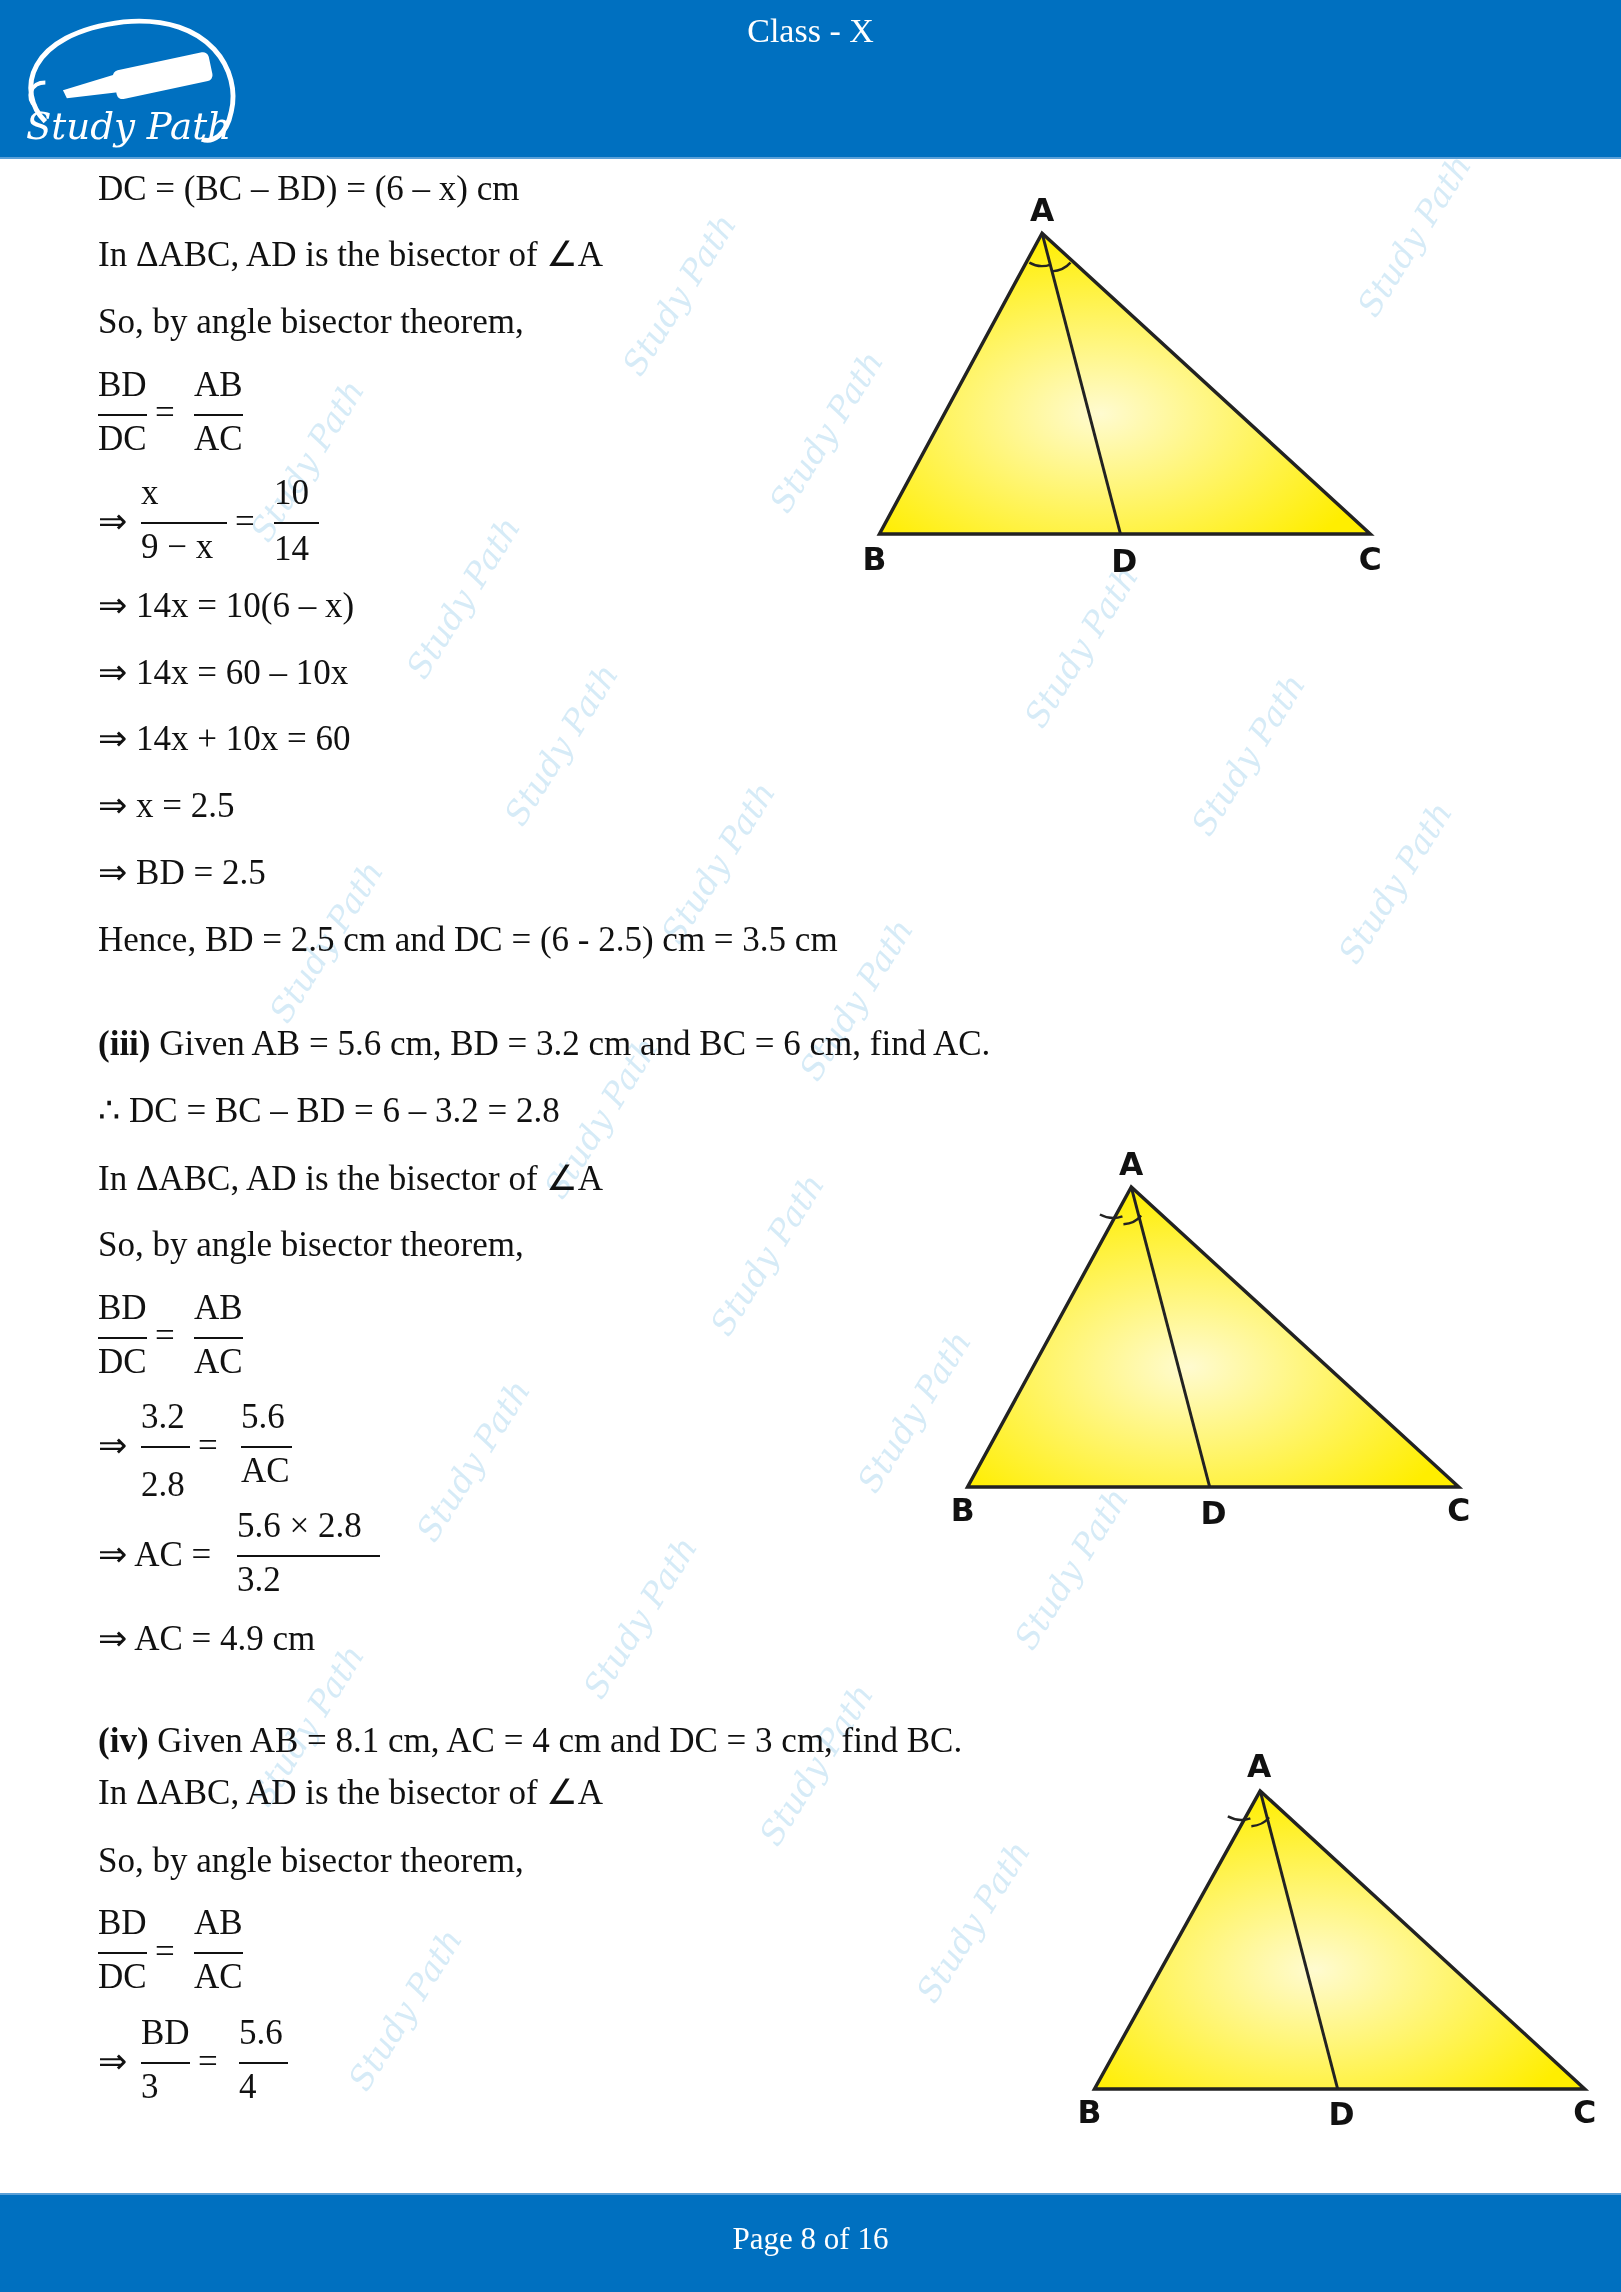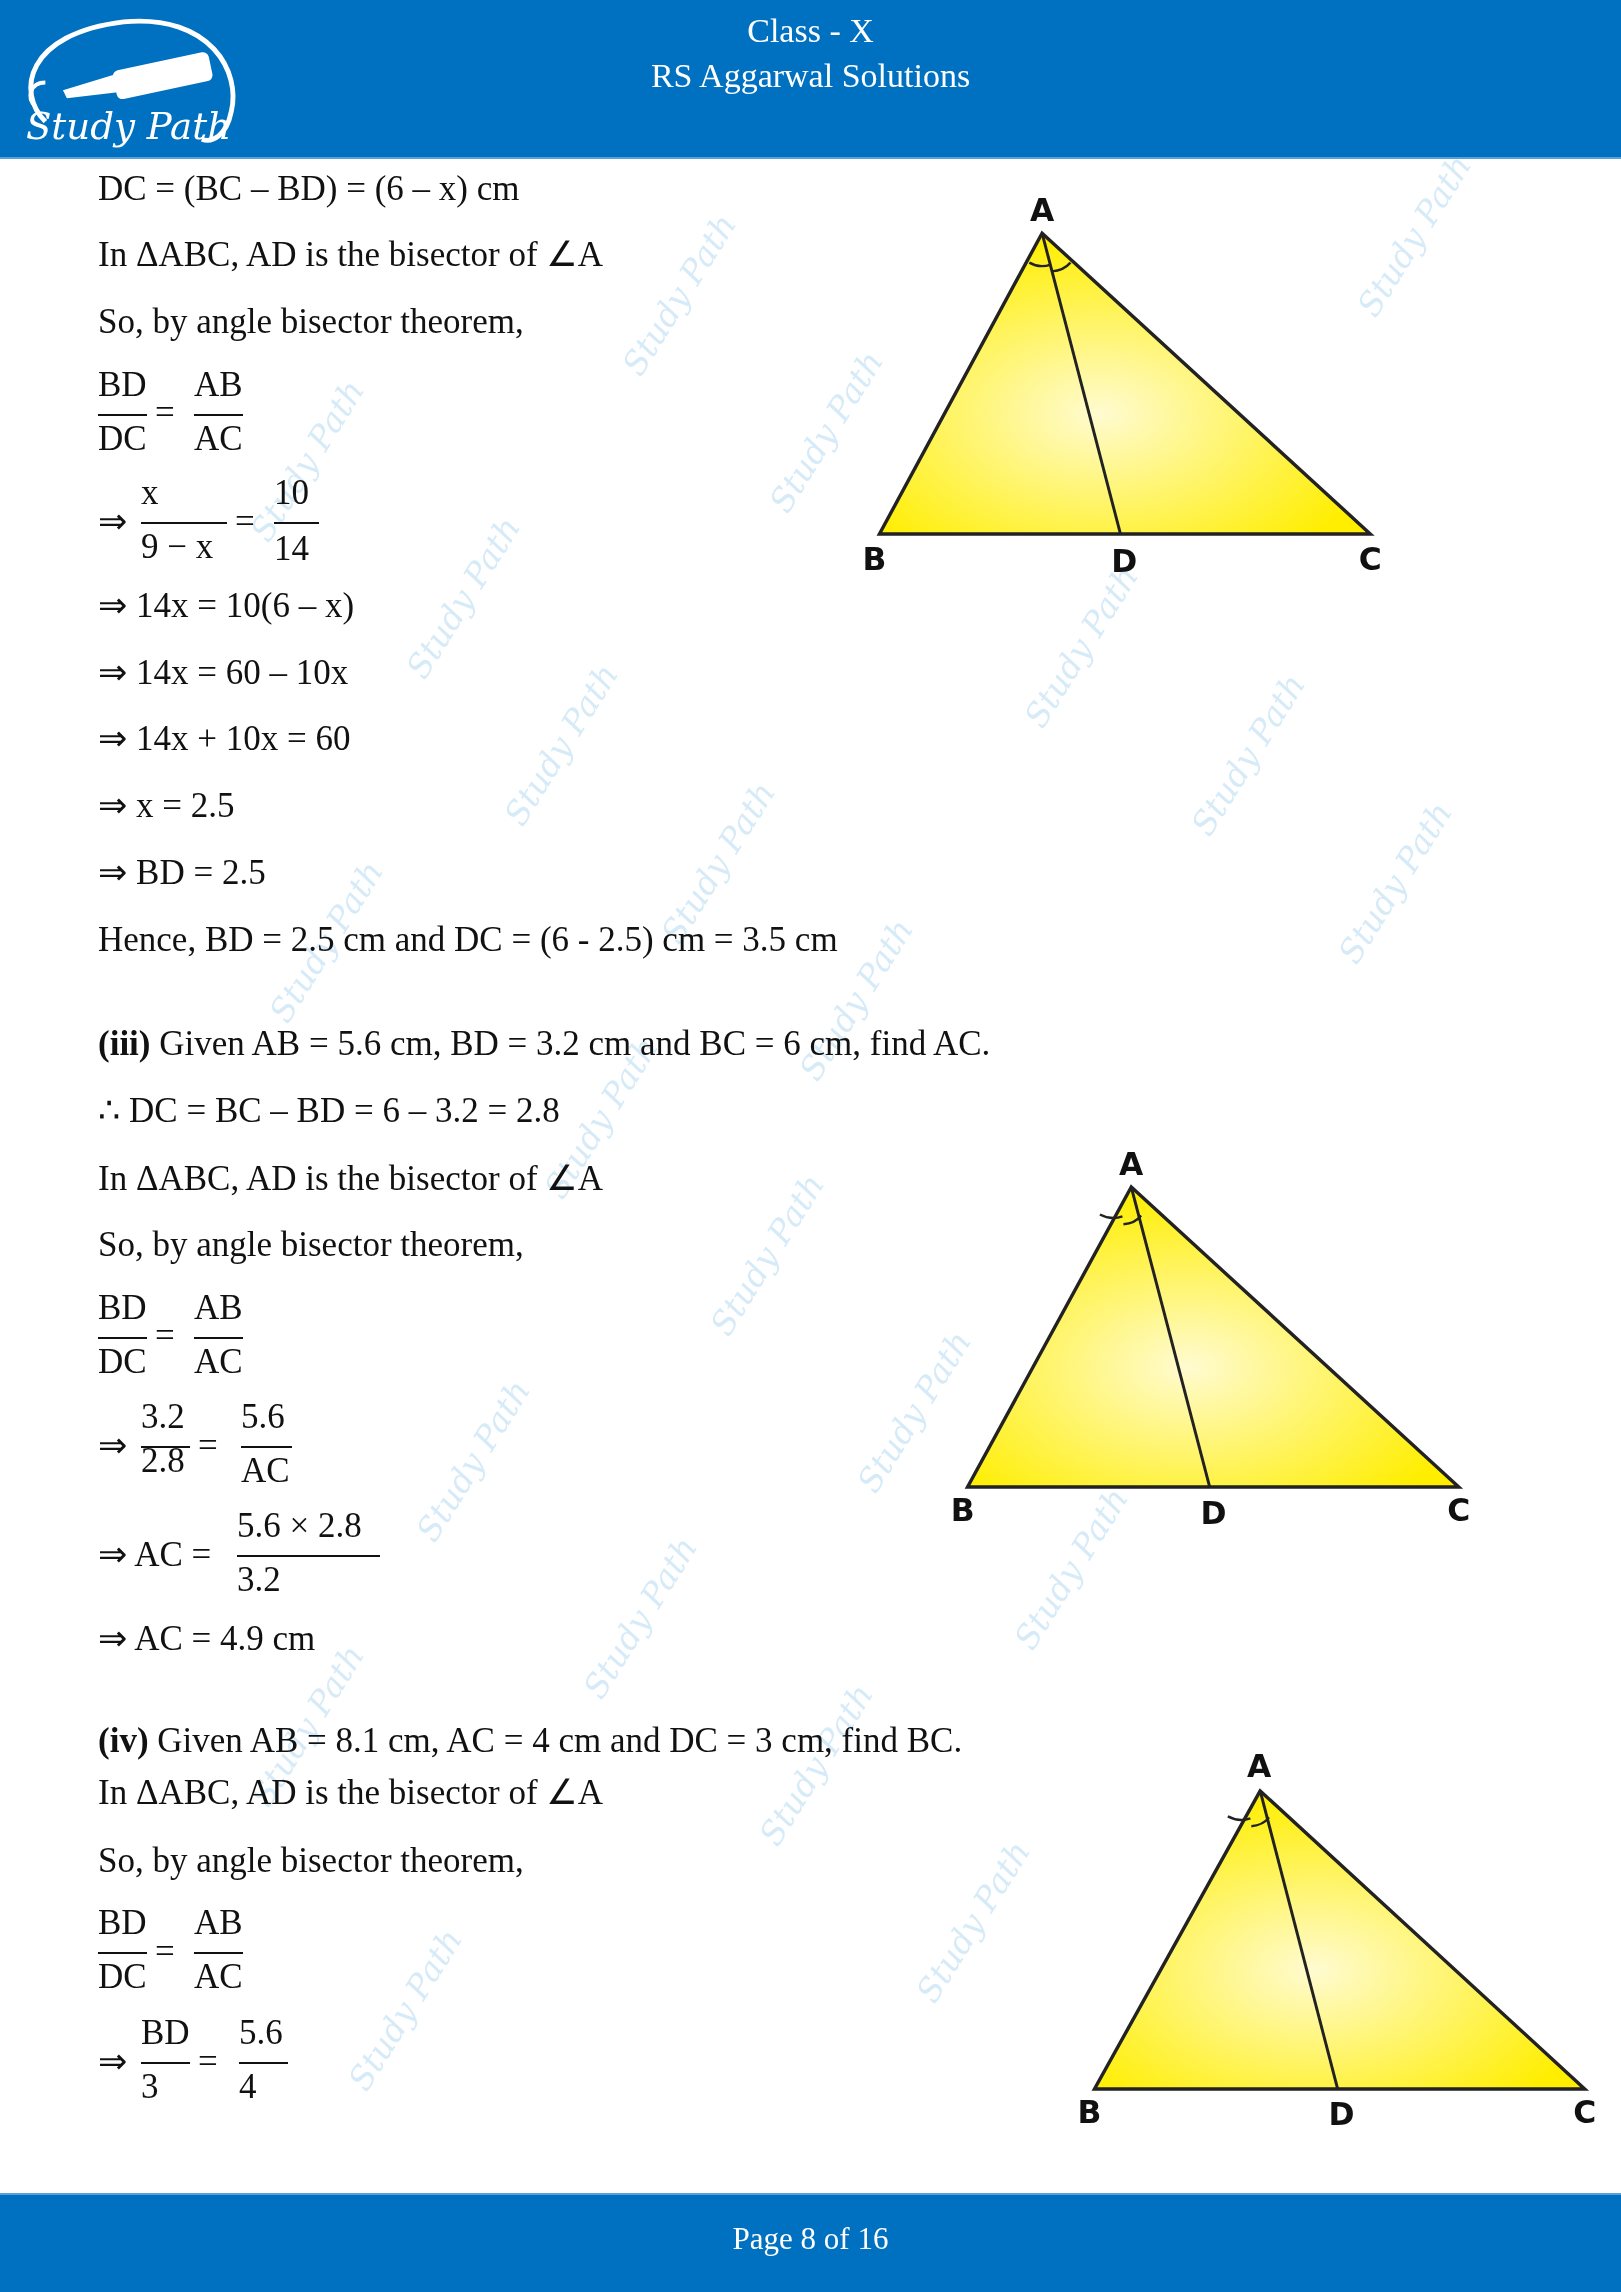--- a/index.html
+++ b/index.html
@@ -52,21 +52,20 @@
 <div class="header">
   <svg class="logo" viewBox="0 0 230 140">
     <path d="M30 110 C 0 80, 10 20, 110 8 C 200 0, 230 60, 220 100 C 215 125, 200 132, 190 128" fill="none" stroke="#ffffff" stroke-width="5"></path>
     <path d="M20 95 C 10 85, 15 70, 30 70" fill="none" stroke="#ffffff" stroke-width="4"></path>
     <polygon points="48,78 100,62 104,80 52,86" fill="#ffffff"></polygon>
     <rect x="100" y="48" width="100" height="30" rx="6" fill="#ffffff" transform="rotate(-12 150 63)"></rect>
     <text x="115" y="128" fill="#ffffff" font-family="DejaVu Serif, serif" font-style="italic" font-size="38" text-anchor="middle">Study Path</text>
   </svg>
   <div class="header-titles">
     <div>Class - X</div>
-    <div>RS Aggarwal Solutions</div>
   </div>
 </div>
 
 <div class="watermarks">
   <span class="wm" style="left:588px;top:118px">Study Path</span>
   <span class="wm" style="left:1323px;top:59px">Study Path</span>
   <span class="wm" style="left:216px;top:284px">Study Path</span>
   <span class="wm" style="left:735px;top:255px">Study Path</span>
   <span class="wm" style="left:372px;top:421px">Study Path</span>
   <span class="wm" style="left:990px;top:470px">Study Path</span>
@@ -162,21 +161,21 @@
     <div class="bar" style="left:0;top:49px;width:49px"></div>
     <div class="den" style="left:0;top:54px;width:49px">AC</div>
   </div>
 </div>
 
 <div>
   <div class="op" style="left:98px;top:1426px">⇒</div>
   <div class="frac" style="left:141px;top:1397px;">
     <div class="num" style="left:0;top:0;width:49px">3.2</div>
     <div class="bar" style="left:0;top:49px;width:49px"></div>
-    <div class="den" style="left:0;top:44px;width:49px">2.8</div>
+    <div class="den" style="left:0;top:68px;width:49px">2.8</div>
   </div>
   <div class="op" style="left:198px;top:1426px">=</div>
   <div class="frac" style="left:241px;top:1397px;">
     <div class="num" style="left:0;top:0;width:51px">5.6</div>
     <div class="bar" style="left:0;top:49px;width:51px"></div>
     <div class="den" style="left:0;top:54px;width:51px">AC</div>
   </div>
 </div>
 
 <div>

